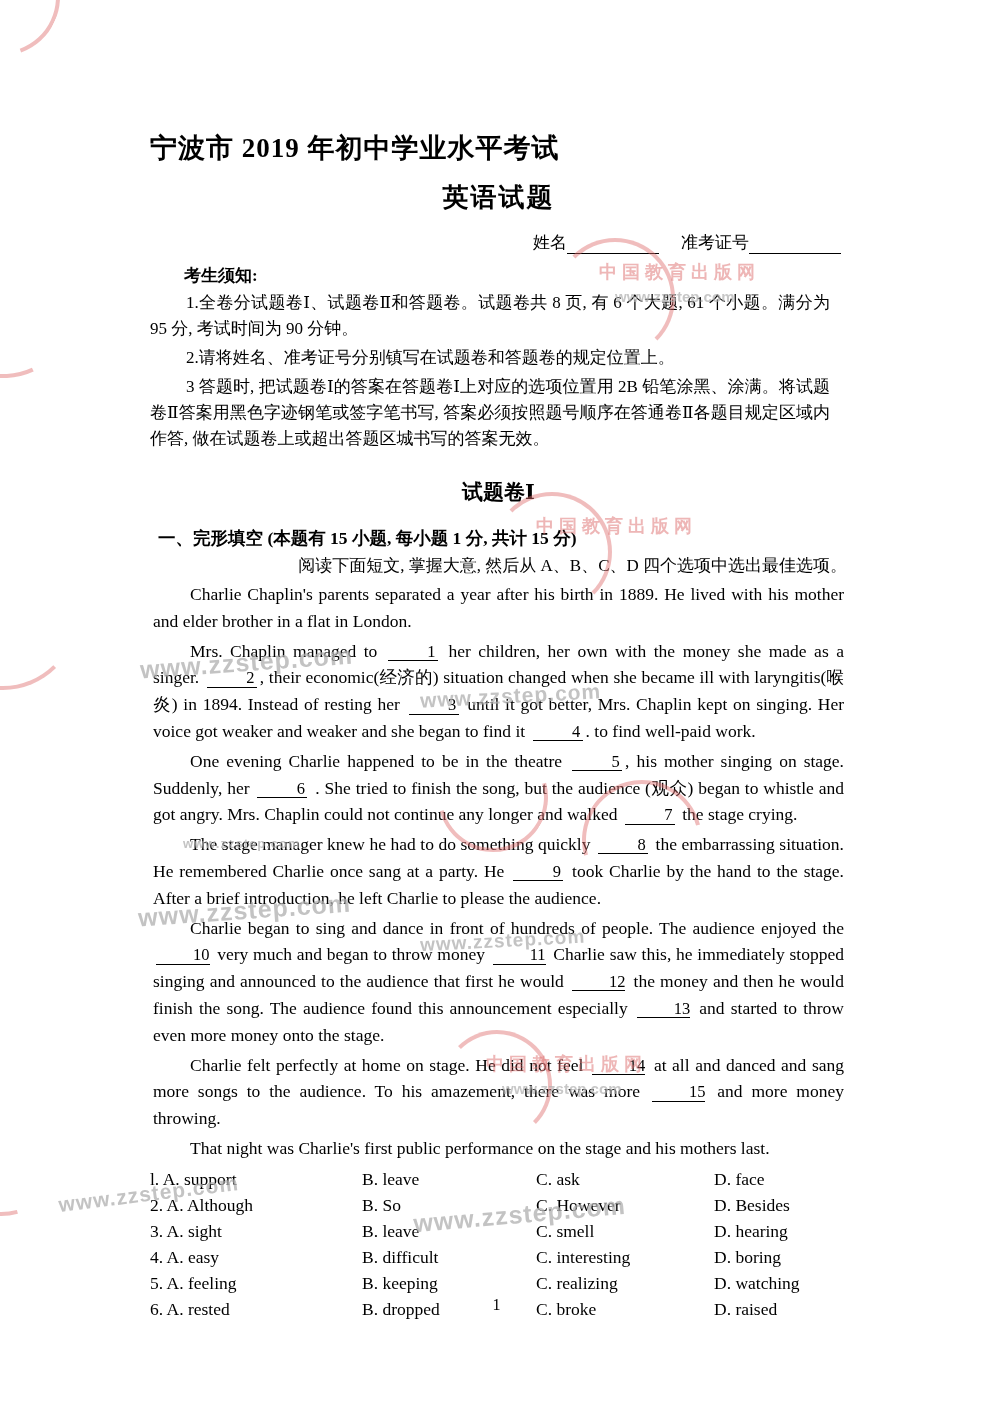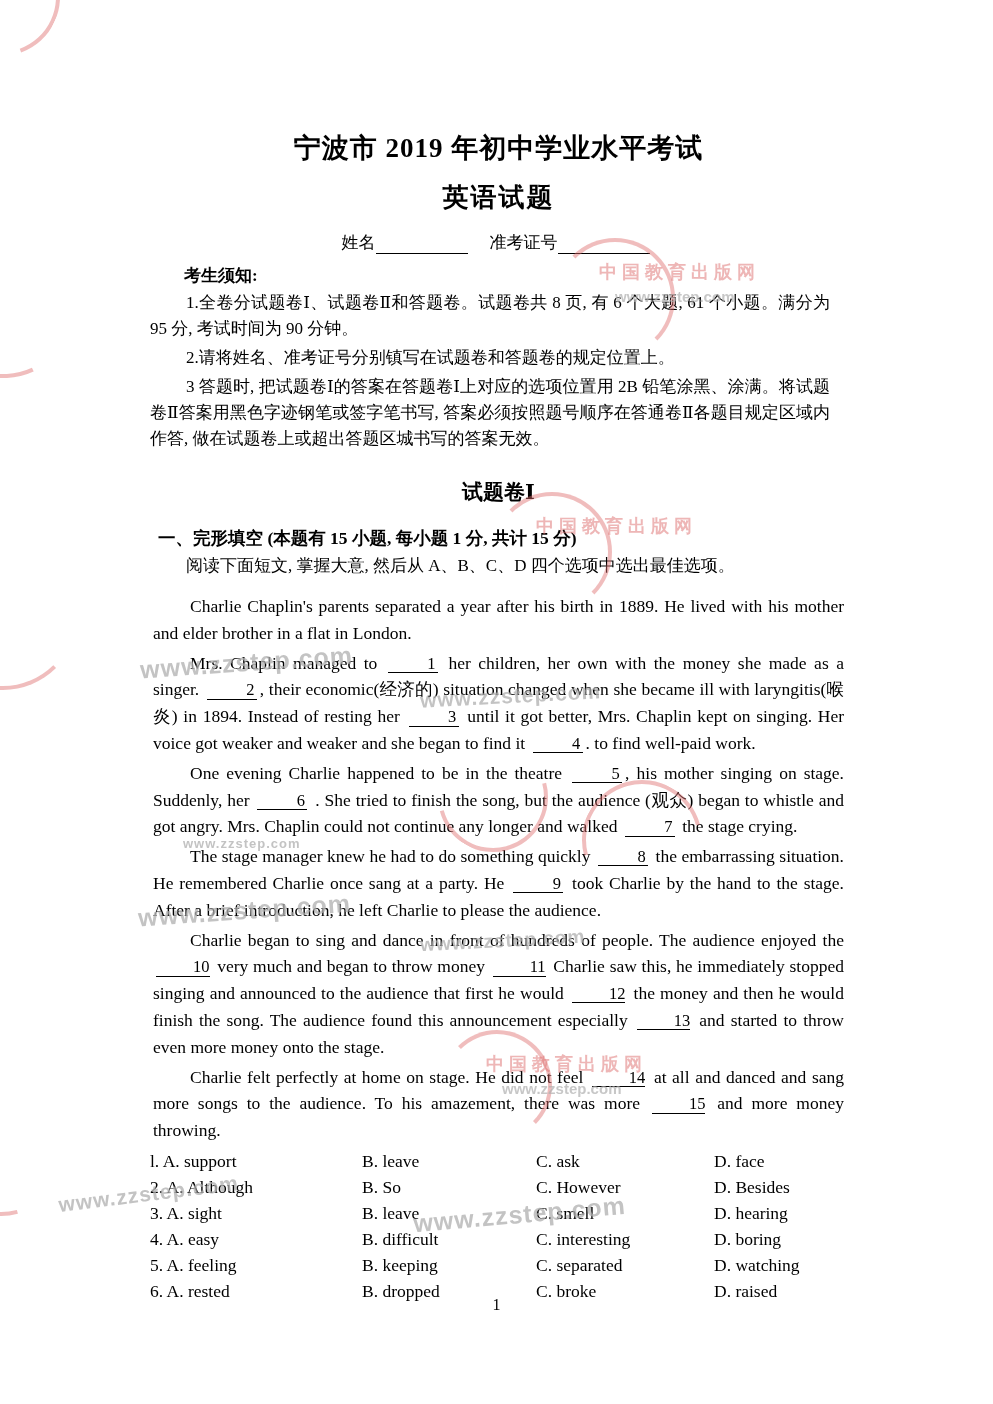--- a/index.html
+++ b/index.html
@@ -2,30 +2,30 @@
 <html><head>
 <meta charset="utf-8">
 <style>
   html,body{margin:0;padding:0;}
   body{
     width:993px;height:1404px;position:relative;overflow:hidden;
     background:#ffffff;color:#000;
     font-family:"Liberation Serif","DejaVu Serif",serif;
   }
   .content{position:absolute;left:150px;top:0;width:697px;z-index:1;}
-  .title1{margin:130px 0 0 0;font-size:27px;font-weight:bold;text-align:center;letter-spacing:1px;}
+  .title1{margin:130px 0 0 0;font-size:27px;font-weight:bold;text-align:left;letter-spacing:1px;}
   .title2{margin:14px 0 0 0;font-size:26px;font-weight:bold;text-align:center;letter-spacing:2px;}
-  .name-row{margin-top:16px;text-align:center;font-size:17px;padding-right:6px;white-space:nowrap;}
+  .name-row{margin-top:16px;text-align:right;font-size:17px;padding-right:6px;white-space:nowrap;}
   .uline{display:inline-block;width:92px;height:1.05em;border-bottom:1px solid #000;vertical-align:bottom;}
   .name-gap{display:inline-block;width:22px;}
   .notice-head{margin:10px 0 0 34px;font-size:17px;font-weight:bold;}
   .notice{font-size:17px;line-height:26px;text-indent:36px;margin:3px 17px 0 0;text-align:justify;}
   .paper-title{margin:26px 0 0 0;font-size:21px;font-weight:bold;text-align:center;}
   .section-head{margin:20px 0 0 8px;font-size:17.5px;font-weight:bold;}
-  .instruction{font-size:17px;text-indent:36px;margin:4px 0 16px 0;}
+  .instruction{font-size:17px;text-indent:36px;margin:4px 0 4px 0;text-align:right;}
   .para{font-size:17.5px;line-height:26.8px;text-align:justify;text-indent:37px;margin:3px;}
   .blank{display:inline-block;min-width:50px;text-align:center;border-bottom:1.5px solid #000;
          line-height:1.05;margin:0 3px;font-size:16.5px;}
   .options{margin-top:4px;}
   .opt-row{display:grid;grid-template-columns:212px 174px 178px 1fr;font-size:17.5px;line-height:26px;}
   .opt-cell{white-space:nowrap;}
   .pagenum{position:absolute;left:0;top:1296px;width:993px;text-align:center;font-size:16px;z-index:1;}
   
   .wm-layer{position:absolute;left:0;top:0;width:993px;height:1404px;z-index:2;pointer-events:none;}
   .wm-url{position:absolute;color:rgba(175,175,175,0.75);font-weight:bold;white-space:nowrap;
@@ -91,20 +91,21 @@
   <div class="section-head">一、完形填空 (本题有 15 小题, 每小题 1 分, 共计 15 分)</div>
   <p class="instruction">阅读下面短文, 掌握大意, 然后从 A、B、C、D 四个选项中选出最佳选项。</p>
 
   <div>
       <p class="para">Charlie Chaplin's parents separated a year after his birth in 1889. He lived with his mother and elder brother in a flat in London.</p>
       <p class="para">Mrs. Chaplin managed to <span class="blank">1</span> her children, her own with the money she made as a singer. <span class="blank">2</span>, their economic(经济的) situation changed when she became ill  with laryngitis(喉炎) in 1894. Instead of resting her <span class="blank">3</span> until it got better, Mrs. Chaplin kept on singing.  Her voice got weaker and weaker and she began to find it <span class="blank">4</span>. to find well-paid work.</p>
       <p class="para">One evening Charlie happened to be in the theatre <span class="blank">5</span>, his mother singing on stage. Suddenly, her <span class="blank">6</span> . She tried to finish the song, but the audience (观众) began to whistle and got angry. Mrs. Chaplin could not continue any longer and walked <span class="blank">7</span> the stage crying.</p>
       <p class="para">The stage manager knew he had to do something quickly <span class="blank">8</span> the embarrassing situation. He remembered Charlie once sang at a party. He <span class="blank">9</span> took Charlie by the hand to the stage. After a brief introduction, he left Charlie to please the audience.</p>
       <p class="para">Charlie began to sing and dance in front of hundreds of people. The audience enjoyed the <span class="blank">10</span> very much and began to throw money <span class="blank">11</span> Charlie saw this, he immediately stopped singing and announced to the audience that first he would <span class="blank">12</span> the money and then he would finish the song. The audience found this announcement especially <span class="blank">13</span> and started to throw even more money onto the stage.</p>
       <p class="para">Charlie felt perfectly at home on stage. He did not feel <span class="blank">14</span> at all and danced and sang more songs to the audience. To his amazement, there was more <span class="blank">15</span> and more money throwing.</p>
+      <p class="para">That night was Charlie's first public performance on the stage and his mothers last.</p>
     </div>
 
   <div class="options">
       <div class="opt-row">
         <div class="opt-cell">l. A. support</div>
         <div class="opt-cell">B. leave</div>
         <div class="opt-cell">C. ask</div>
         <div class="opt-cell">D. face</div>
       </div>
       <div class="opt-row">
@@ -121,21 +122,21 @@
       </div>
       <div class="opt-row">
         <div class="opt-cell">4. A. easy</div>
         <div class="opt-cell">B. difficult</div>
         <div class="opt-cell">C. interesting</div>
         <div class="opt-cell">D. boring</div>
       </div>
       <div class="opt-row">
         <div class="opt-cell">5. A. feeling</div>
         <div class="opt-cell">B. keeping</div>
-        <div class="opt-cell">C. separated</div>
+        <div class="opt-cell">C. realizing</div>
         <div class="opt-cell">D. watching</div>
       </div>
       <div class="opt-row">
         <div class="opt-cell">6. A. rested</div>
         <div class="opt-cell">B. dropped</div>
         <div class="opt-cell">C. broke</div>
         <div class="opt-cell">D. raised</div>
       </div>
     </div>
 </div>

